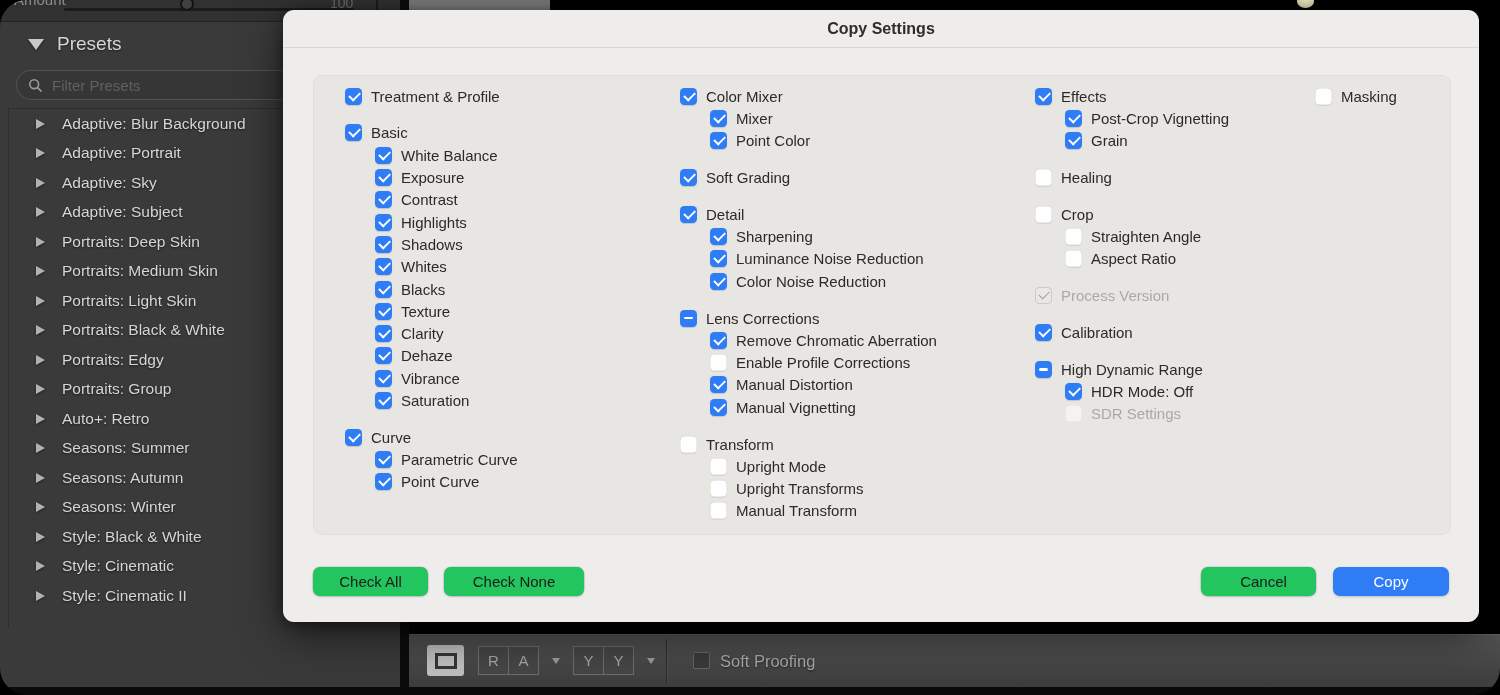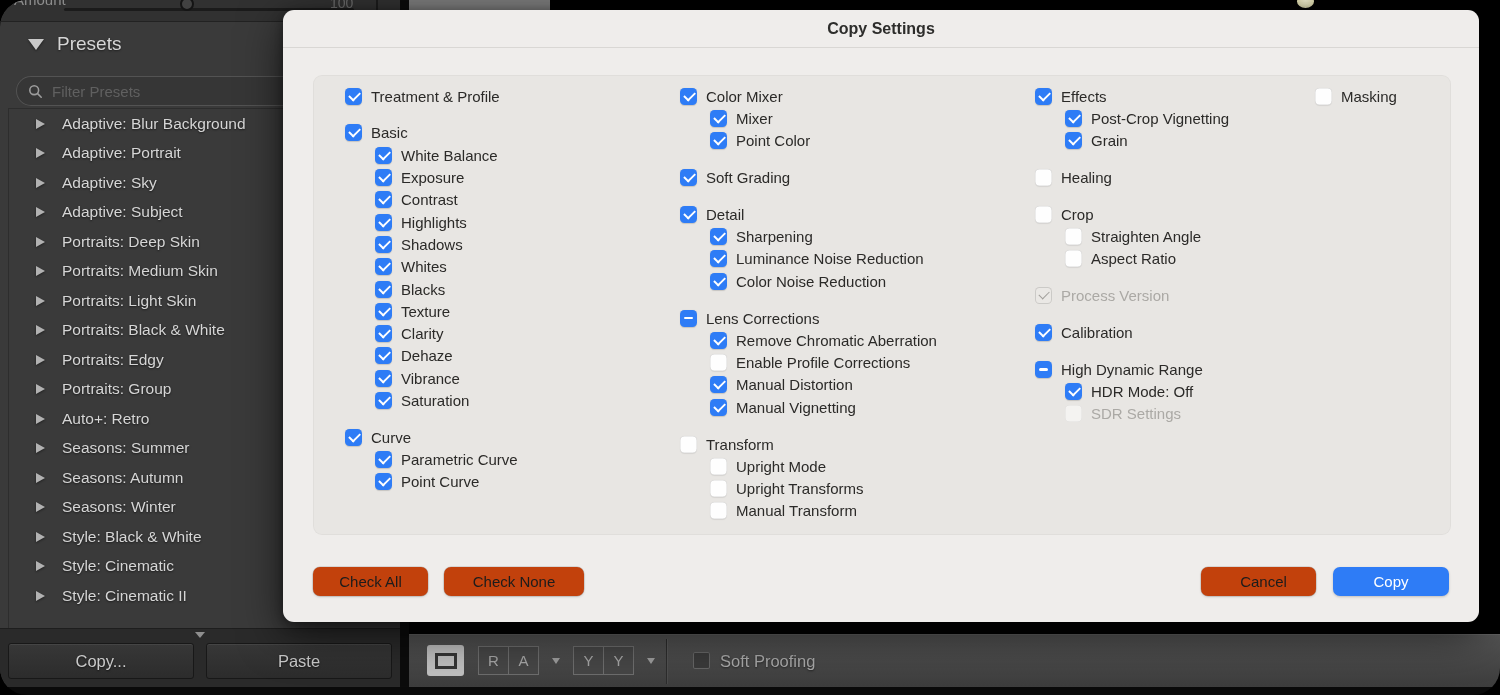--- a/index.html
+++ b/index.html
@@ -17,21 +17,21 @@
                background:#414141;border:2px solid #141414;}
   .amount-value{position:absolute;left:330px;top:-5px;font-size:14px;color:#6e6e6e;}
   .strip-divider{position:absolute;left:376px;top:0;width:2px;height:22px;background:#1c1c1c;}
 
   .presets-header{position:absolute;left:18px;top:26px;width:400px;height:36px;display:flex;
                   align-items:center;padding-left:10px;gap:13px;cursor:default;}
   .tri-down{width:0;height:0;border-left:8px solid transparent;border-right:8px solid transparent;
             border-top:11px solid #c9c9c9;filter:drop-shadow(0 1px 1px rgba(0,0,0,.5));}
   .presets-title{font-size:19px;color:#d6d6d6;text-shadow:0 1px 2px rgba(0,0,0,.5);}
 
-  .filter-box{position:absolute;left:16px;top:76px;width:368px;height:30px;border-radius:15px;
+  .filter-box{position:absolute;left:16px;top:70px;width:368px;height:30px;border-radius:15px;
               background:#363636;box-shadow:inset 0 0 0 1px #535353;display:flex;align-items:center;
               padding-left:12px;gap:9px;}
   .search-icon{display:inline-flex;}
   .filter-placeholder{font-size:15px;color:#606060;}
 
   .preset-list{position:absolute;left:8px;top:108px;width:392px;height:520px;overflow:hidden;
                border-left:1px solid #2d2d2d;border-top:1px solid #2d2d2d;}
   .preset-item{height:29.5px;display:flex;align-items:center;padding-left:27px;gap:17px;}
   .tri-right{width:0;height:0;border-top:5.5px solid transparent;border-bottom:5.5px solid transparent;
              border-left:9px solid #b2b2b2;filter:drop-shadow(0 1px 1px rgba(0,0,0,.45));flex:0 0 auto;}
@@ -97,21 +97,21 @@
   .cb.mixed::after{content:'';position:absolute;left:4px;top:7.2px;width:9px;height:2.6px;
        border-radius:1.5px;background:#fff;}
   .cb.checked.disabled{background:#eae8e5;box-shadow:inset 0 0 0 1px rgba(0,0,0,.13);}
   .cb.checked.disabled::after{border-left:1.8px solid #a09e9a;border-bottom:1.8px solid #a09e9a;}
   .cb.unchecked.disabled{background:rgba(255,255,255,.5);box-shadow:inset 0 0 0 0.5px rgba(0,0,0,.08);}
   .cb-label{font-size:15px;color:#2b2a28;}
   .cb-label.disabled{color:#aba9a5;}
 
   .dlg-btn{position:absolute;top:557px;height:29px;border-radius:7px;font-size:15px;
            font-family:"Liberation Sans",sans-serif;border:none;cursor:default;
-           background:#c2410c;color:#1c1c1c;
+           background:#22c55e;color:#1c1c1c;
            box-shadow:0 0 0 0.5px rgba(0,0,0,.18),0 1px 2.5px rgba(0,0,0,.14);}
   .btn-check-all{left:30px;width:115px;}
   .btn-check-none{left:161px;width:140px;}
   .btn-cancel{left:918px;width:115px;padding-left:16px;}
   .btn-copy{left:1050px;width:116px;background:#2e7cf6;color:#fff;
             box-shadow:0 1px 2.5px rgba(0,0,0,.2);}
 </style>
 </head>
 <body>
 
@@ -205,25 +205,20 @@
         <div class="preset-item">
           <span class="tri-right"></span>
           <span class="preset-label">Style: Cinematic</span>
         </div>
         <div class="preset-item">
           <span class="tri-right"></span>
           <span class="preset-label">Style: Cinematic II</span>
         </div>
       </div>
 
-    <div class="sidebar-bottom">
-      <div class="scroll-indicator"></div>
-      <button class="dark-btn btn-copy-dark">Copy...</button>
-      <button class="dark-btn btn-paste-dark">Paste</button>
-    </div>
   </div>
 
   <div class="divider-col"></div>
   <div class="top-gray"></div>
   <div class="yellow-dot"></div>
 
   <div class="bottom-toolbar">
     <div class="loupe-btn">
       <div class="loupe-glyph"></div>
     </div>

